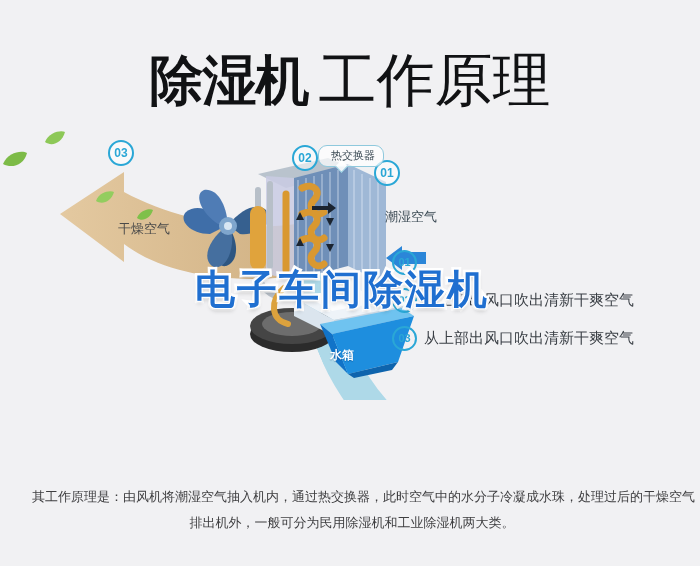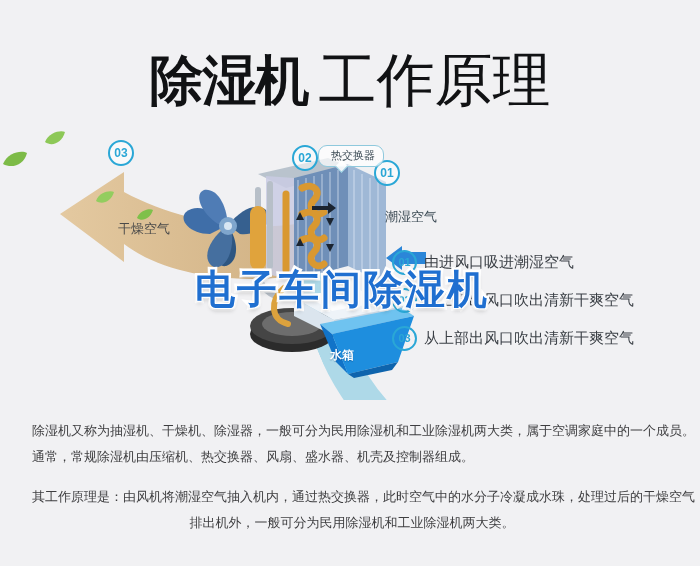--- a/index.html
+++ b/index.html
@@ -326,36 +326,31 @@
     <div class="callout">热交换器</div>
 
     <div class="lbl-dry">干燥空气</div>
     <div class="lbl-wet">潮湿空气</div>
     <div class="lbl-tank">水箱</div>
   </div>
 
   <div class="steps">
     <div class="step-row">
       <div class="step-num">01</div>
-      <div class="step-txt">由进风口吸进潮湿空气</div>
     </div>
     <div class="step-row">
       <div class="step-num">02</div>
       <div class="step-txt">从上部出风口吹出清新干爽空气</div>
     </div>
     <div class="step-row">
       <div class="step-num">03</div>
       <div class="step-txt">从上部出风口吹出清新干爽空气</div>
     </div>
   </div>
 
   <div class="watermark">电子车间除湿机</div>
 
-  <div class="body-text" id="para1">
-    <span class="pline">除湿机又称为抽湿机、干燥机、除湿器，一般可分为民用除湿机和工业除湿机两大类，属于空调家庭中的一个成员。</span>
-    <span class="pline">通常，常规除湿机由压缩机、热交换器、风扇、盛水器、机壳及控制器组成。</span>
-  </div>
   <div class="body-text" id="para2">
     <span class="pline">其工作原理是：由风机将潮湿空气抽入机内，通过热交换器，此时空气中的水分子冷凝成水珠，处理过后的干燥空气</span>
     <span class="pline">排出机外，一般可分为民用除湿机和工业除湿机两大类。</span>
   </div>
 
 </div>
 
 </body></html>

